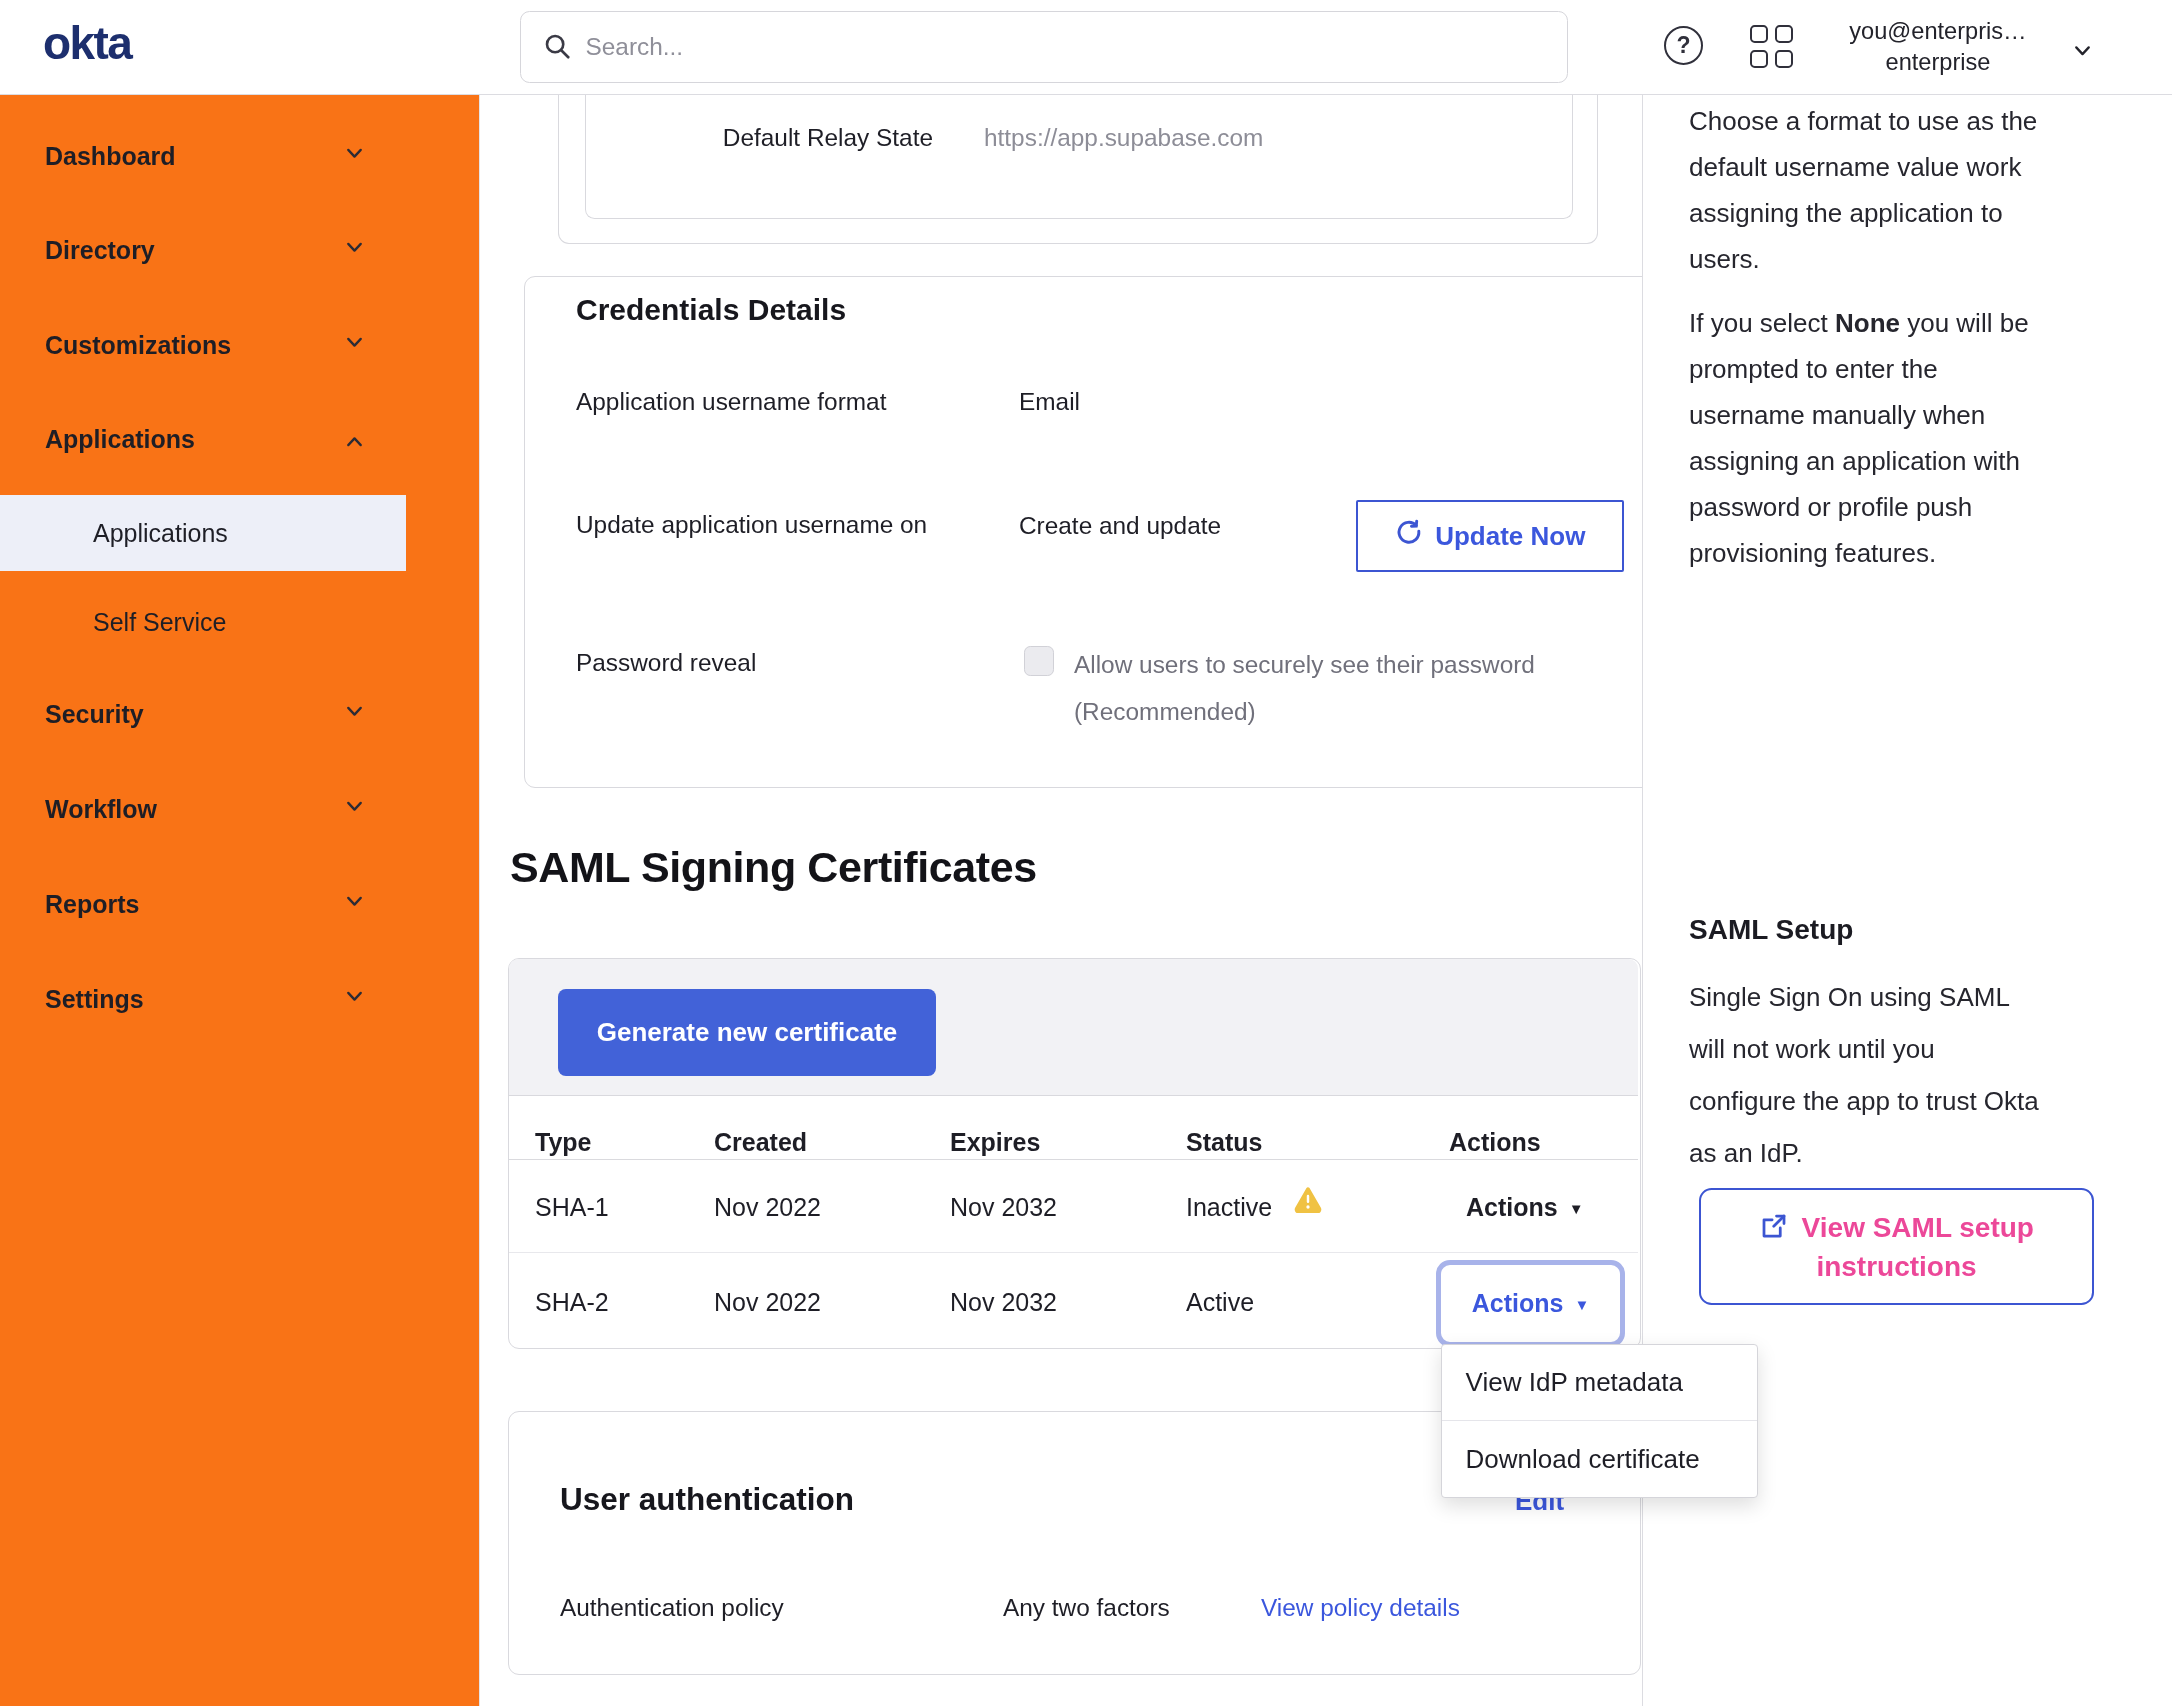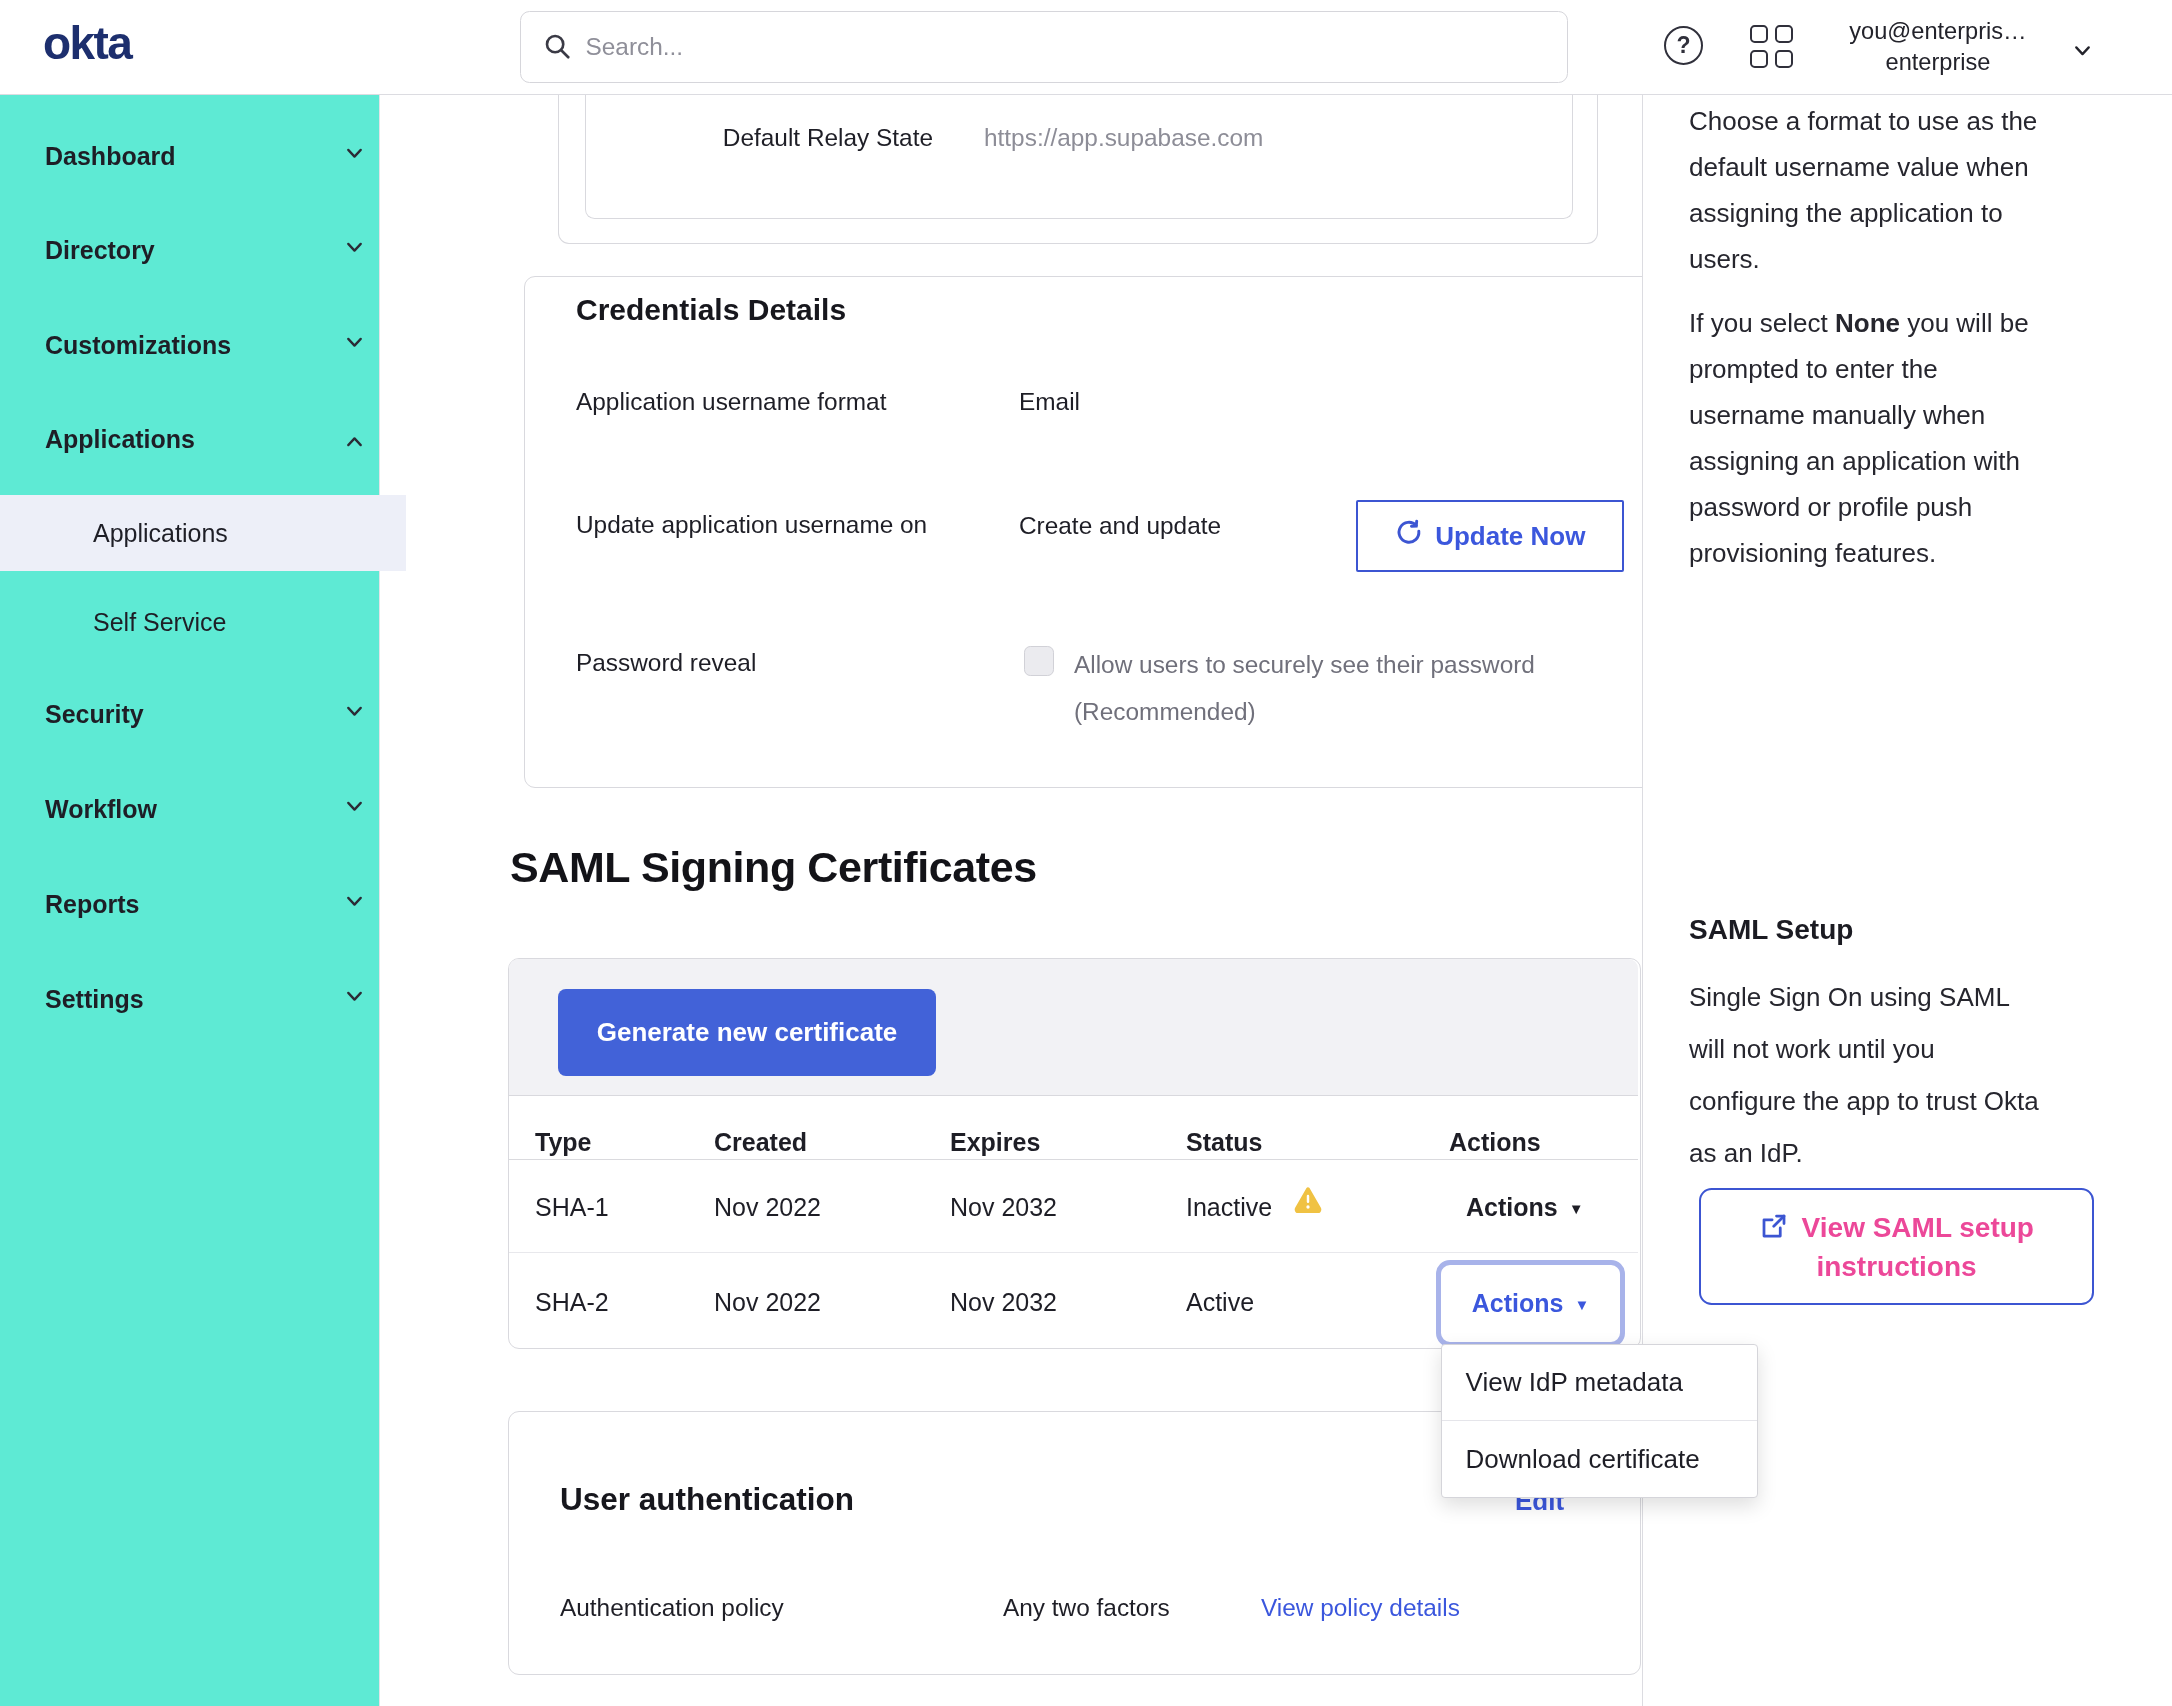--- a/index.html
+++ b/index.html
@@ -22,21 +22,21 @@
                border:2.4px solid #30303b; border-radius:50%; display:flex; align-items:center;
                justify-content:center; font-size:23px; font-weight:700; color:#30303b; cursor:pointer; }
   .apps-icon { position:absolute; left:1750px; top:25px; width:43px; height:43px; display:grid;
                grid-template-columns:1fr 1fr; grid-template-rows:1fr 1fr; gap:6.3px; cursor:pointer; }
   .apps-icon span { border:2.8px solid #30303b; border-radius:4.7px; }
   .account { position:absolute; left:1812px; top:15.8px; width:252px; text-align:center;
              font-size:23.6px; color:#23232b; line-height:31.5px; cursor:pointer; }
   .header-chevron { position:absolute; left:2070px; top:38px; }
 
   
-  .sidebar { position:absolute; top:95px; left:0; width:380px; height:1612px; background:#5eead4;
+  .sidebar { position:absolute; top:95px; left:0; width:480px; height:1612px; background:#f97316;
              border-right:1.6px solid #e3e3e8; z-index:10; }
   .nav-item { position:absolute; left:0; width:406px; height:76px; display:flex; align-items:center;
               padding:0 39px 0 45px; font-size:25px; font-weight:700; color:#1e1e26; cursor:pointer; }
   .nav-item .chev { position:absolute; right:39px; top:50%; transform:translateY(-50%); }
   .nav-item .chev.up { transform:translateY(-50%) rotate(180deg); }
   .nav-sub { position:absolute; left:0; width:406px; height:76px; display:flex; align-items:center;
              padding-left:93px; font-size:25px; font-weight:400; color:#1e1e26; cursor:pointer; }
   .nav-sub.selected { background:#edeff8; }
 
   
@@ -293,21 +293,21 @@
     <div class="auth-title">User authentication</div>
     <div class="blue-link" style="position:absolute;left:1006px;top:74px;font-size:26px">Edit</div>
 
     <div class="label" style="position:absolute;left:51px;top:178px">Authentication policy</div>
     <div class="value" style="position:absolute;left:494px;top:178px">Any two factors</div>
     <div class="blue-link" style="position:absolute;left:752px;top:178px;font-weight:400;font-size:24.4px;line-height:35px">View policy details</div>
   </div>
 
   <div class="help-panel">
     <div class="help-p" style="top:3.2px">Choose a format to use as the
-default username value when
+default username value work
 assigning the application to
 users.</div>
 
     <div class="help-p" style="top:205px"><span>If you select </span><b>None</b><span> you will be
 prompted to enter the
 username manually when
 assigning an application with
 password or profile push
 provisioning features.</span></div>
 

